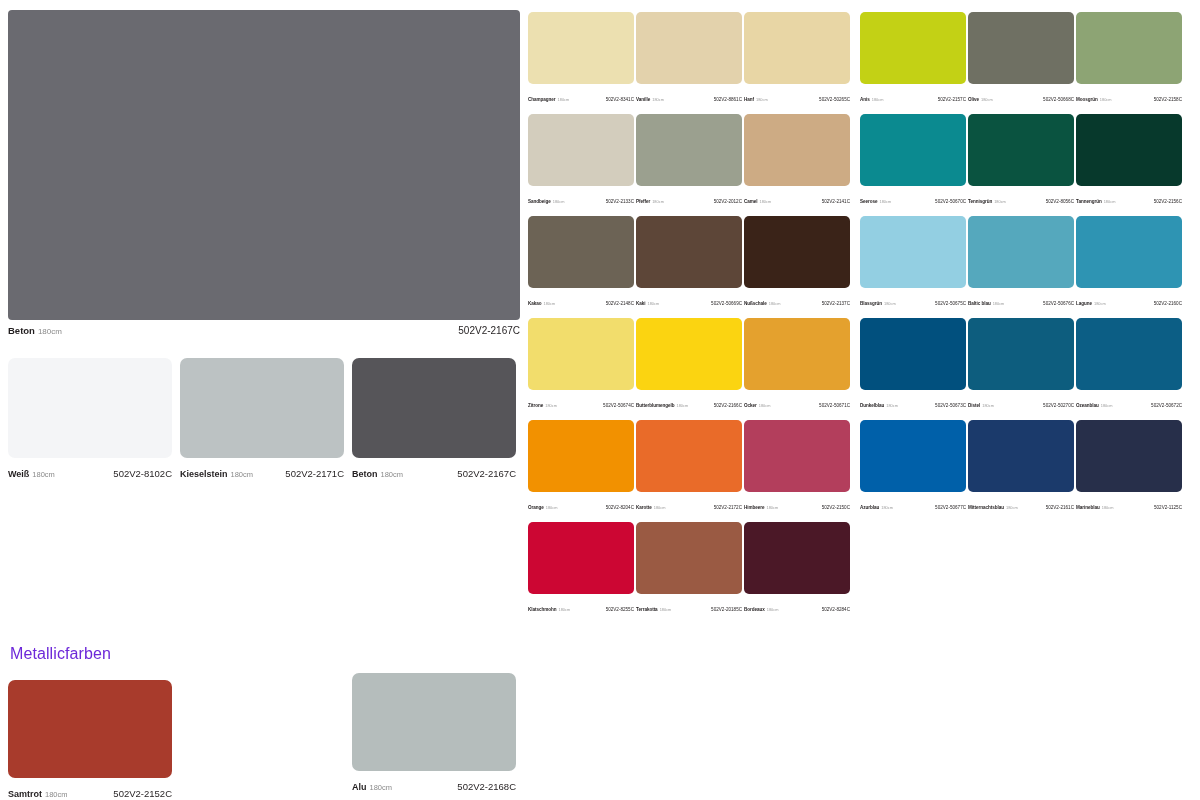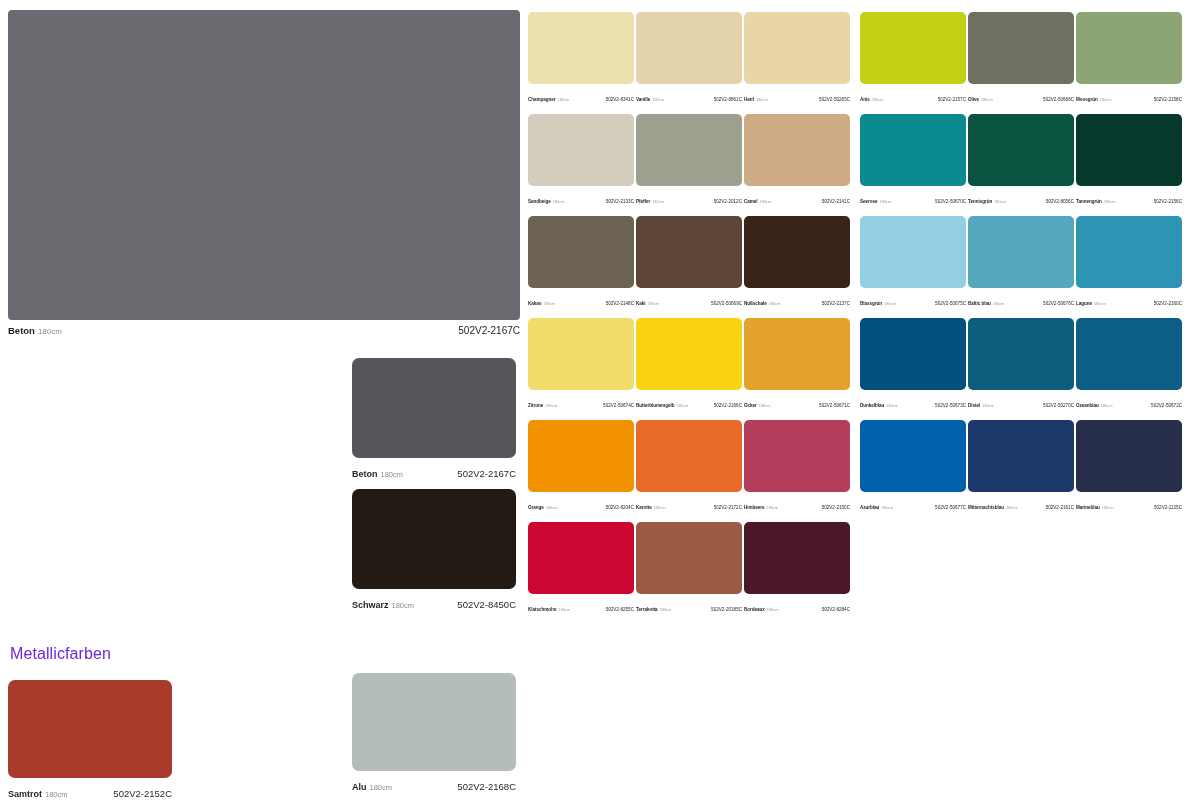--- a/index.html
+++ b/index.html
@@ -96,41 +96,50 @@
   <div class="hero">
     <div class="sw-chip" style="background: rgb(106, 106, 112);"></div>
     <div class="sw-caption">
       <div>
         <span class="sw-name">Beton</span><span class="sw-size">180cm</span>
       </div>
       <span class="sw-code">502V2-2167C</span>
     </div>
   </div>
 
-
+  <div class="med" id="med-0">
+    <div class="sw-chip" style="background: rgb(244, 245, 247);"></div>
+    <div class="sw-caption">
+      <div>
+        <span class="sw-name">Weiß</span><span class="sw-size">180cm</span>
+      </div>
+      <span class="sw-code">502V2-8102C</span>
+    </div>
+  </div>
+
+  <div class="med" id="med-1">
+    <div class="sw-chip" style="background: rgb(188, 194, 195);"></div>
+    <div class="sw-caption">
+      <div>
+        <span class="sw-name">Kieselstein</span><span class="sw-size">180cm</span>
+      </div>
+      <span class="sw-code">502V2-2171C</span>
+    </div>
+  </div>
 
   <div class="med" id="med-2">
     <div class="sw-chip" style="background: rgb(86, 85, 89);"></div>
     <div class="sw-caption">
       <div>
         <span class="sw-name">Beton</span><span class="sw-size">180cm</span>
       </div>
       <span class="sw-code">502V2-2167C</span>
     </div>
   </div>
 
-  <div class="med" id="med-3">
-    <div class="sw-chip" style="background: rgb(35, 26, 20);"></div>
-    <div class="sw-caption">
-      <div>
-        <span class="sw-name">Schwarz</span><span class="sw-size">180cm</span>
-      </div>
-      <span class="sw-code">502V2-8450C</span>
-    </div>
-  </div>
 
   <div class="metallic-title">Metallicfarben</div>
 
   <div class="met" id="met-0">
     <div class="sw-chip" style="background: rgb(168, 59, 44);"></div>
     <div class="sw-caption">
       <div>
         <span class="sw-name">Samtrot</span><span class="sw-size">180cm</span>
       </div>
       <span class="sw-code">502V2-2152C</span>

